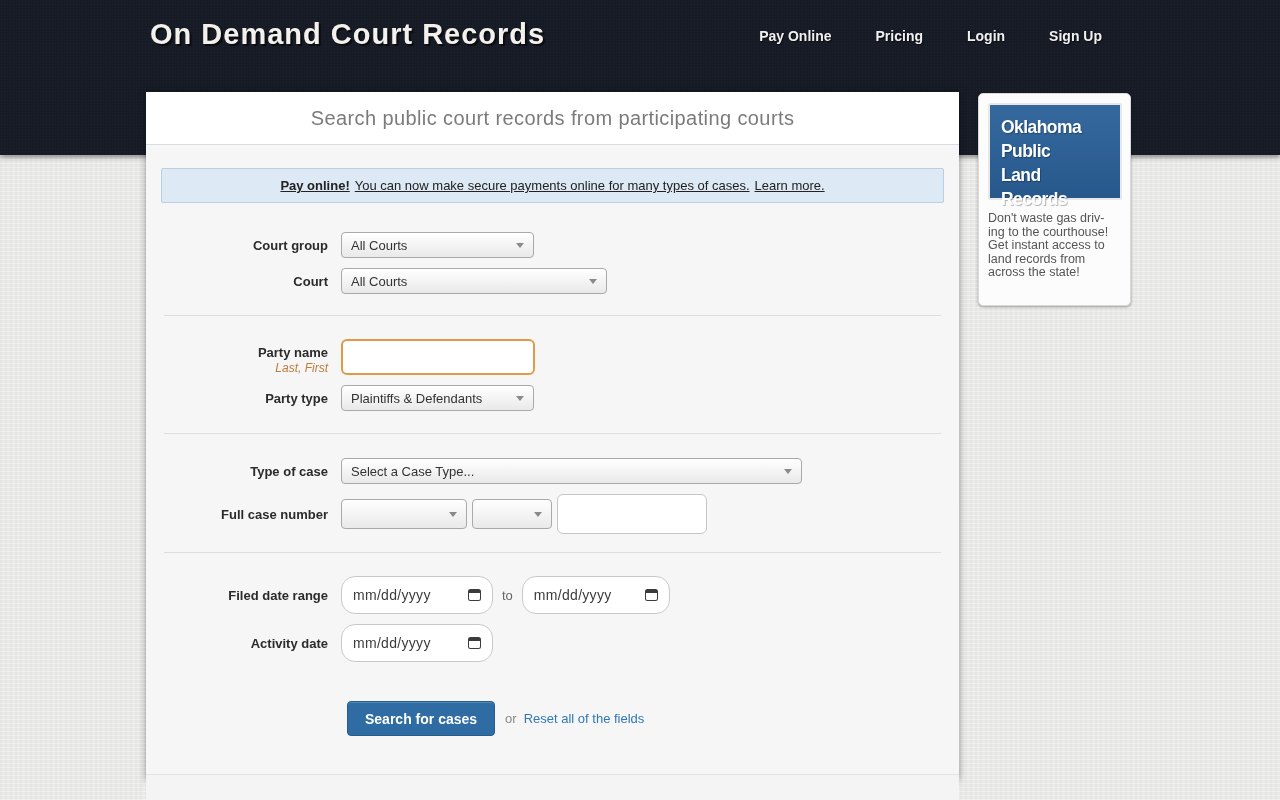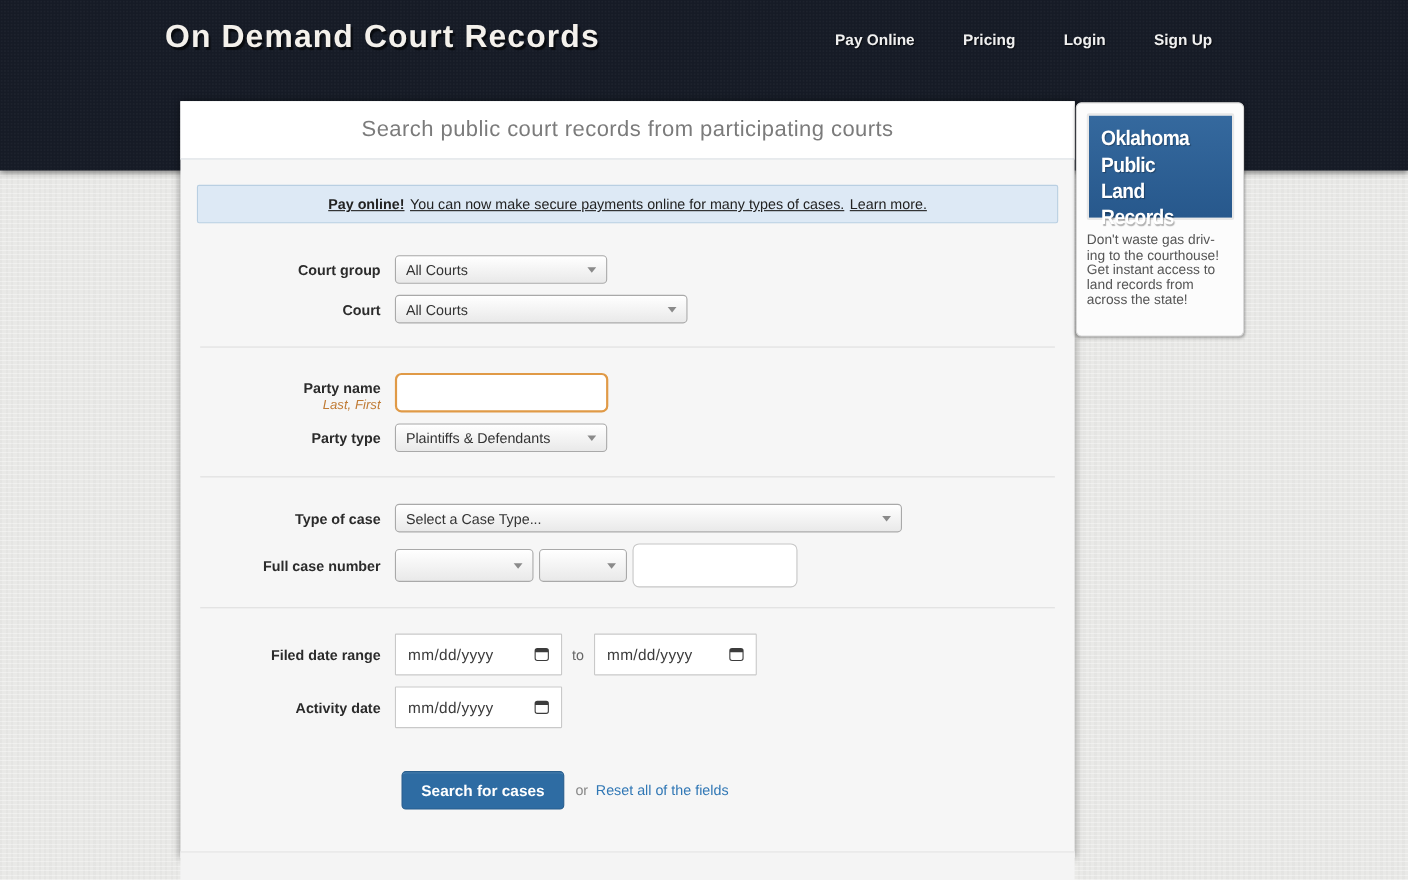--- a/index.html
+++ b/index.html
@@ -27,21 +27,21 @@
     color:#f4f1ec; text-shadow:2px 2px 1px rgba(0,0,0,.6);
   }
   .nav { position:absolute; right:178px; top:28px; display:flex; gap:44px; }
   .nav a {
     color:#f0f0f0; font-size:14px; font-weight:bold; text-decoration:none;
     text-shadow:1px 1px 1px rgba(0,0,0,.6); cursor:pointer;
   }
 
   
   .panel {
-    position:absolute; left:164px; top:92px; width:813px; height:688px;
+    position:absolute; left:146px; top:92px; width:813px; height:688px;
     background:#f6f6f6; box-shadow:0 0 7px rgba(0,0,0,.4);
   }
   .panel-title {
     height:53px; background:#ffffff; border-bottom:1px solid #d8dde2;
     display:flex; align-items:center; justify-content:center;
     color:#7b7b7b; font-size:20px; letter-spacing:.4px;
   }
   .banner {
     margin:23px 15px 0 15px; height:35px;
     background:#dde9f5; border:1px solid #b9cfe2; border-radius:2px;
@@ -84,21 +84,21 @@
     font-family:"Liberation Sans", sans-serif;
   }
   input.casenum {
     width:150px; height:40px; border:1px solid #c6c6c6; border-radius:6px;
     background:#fff; outline:none; font-size:14px; padding:0 8px; margin-left:5px;
     font-family:"Liberation Sans", sans-serif;
   }
 
   
   .datebox {
-    width:152px; height:38px; border:1px solid #c9c9c9; border-radius:1px;
+    width:152px; height:38px; border:1px solid #c9c9c9; border-radius:14px;
     background:#fff; display:flex; align-items:center; justify-content:space-between;
     padding:0 11px; cursor:text;
   }
   .datebox .ph { font-size:14px; color:#3c3c3c; letter-spacing:.3px; }
   .cal {
     width:13px; height:12px; border:1.6px solid #3c3c3c; border-top:4px solid #3c3c3c;
     border-radius:2.5px; cursor:pointer;
   }
   .to { font-size:13px; color:#666; margin:0 9px; }
 

